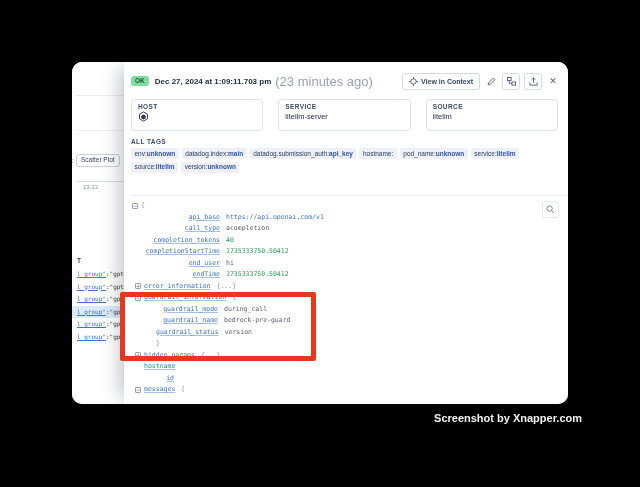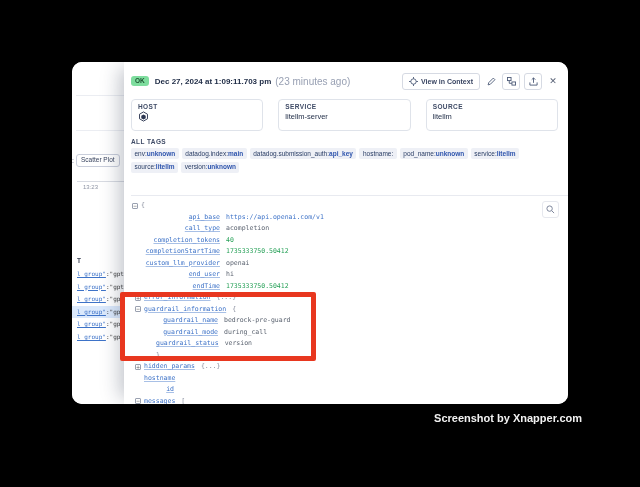--- a/index.html
+++ b/index.html
@@ -24,21 +24,21 @@
   .strip-row.selected{background:#dbe9fc;}
   .strip-row .lnk{color:#3e73c8;text-decoration:underline;}
 
   
   .panel{position:absolute;left:52px;top:0;right:0;bottom:0;background:#fff;
     box-shadow:-10px 0 18px -6px rgba(25,35,60,.28);}
   .topbar{position:absolute;left:7px;right:8px;top:9px;height:20px;display:flex;align-items:center;}
   .badge-ok{background:#7edd9e;color:#1b5130;font-size:6.5px;font-weight:bold;border-radius:3px;
     padding:2px 4px;line-height:1;margin-right:6px;}
   .ts{font-size:8px;font-weight:bold;color:#1e2b45;margin-right:4px;white-space:nowrap;}
-  .ago{font-size:10px;color:#98a0b3;white-space:nowrap;}
+  .ago{font-size:13px;color:#98a0b3;white-space:nowrap;}
   .actions{margin-left:auto;display:flex;align-items:center;gap:4px;}
   .btn{display:inline-flex;align-items:center;gap:3px;border:1px solid #d6dae3;border-radius:3px;
     background:#fff;color:#3a4663;font-size:7px;font-weight:600;padding:3px 6px;line-height:1;white-space:nowrap;}
   .icon-btn{display:inline-flex;align-items:center;justify-content:center;width:16px;height:15px;
     border:1px solid #d6dae3;border-radius:3px;background:#fff;}
   .icon-plain{display:inline-flex;align-items:center;justify-content:center;width:14px;height:15px;}
   .close-x{font-size:9px;color:#5a6377;display:inline-flex;align-items:center;justify-content:center;
     width:14px;height:15px;}
 
   .info-boxes{position:absolute;left:7px;right:10px;top:37px;display:flex;gap:15px;}
@@ -215,48 +215,44 @@
             </div>
             <div class="json-row ind1 g1 v-number">
               <span class="k">completion_tokens</span>
               <span class="v">40</span>
             </div>
             <div class="json-row ind1 g1 v-number">
               <span class="k">completionStartTime</span>
               <span class="v">1735333750.50412</span>
             </div>
             <div class="json-row ind1 g1 v-string">
-              <span class="k">custom_llm_provider</span>
-              <span class="v">openai</span>
-            </div>
-            <div class="json-row ind1 g1 v-string">
               <span class="k">end_user</span>
               <span class="v">hi</span>
             </div>
             <div class="json-row ind1 g1 v-number">
               <span class="k">endTime</span>
               <span class="v">1735333750.50412</span>
             </div>
             <div class="json-row ind1 v-collapsed has-toggle">
               <span class="toggle">+</span>
               <span class="k">error_information</span>
               <span class="v">{...}</span>
             </div>
             <div class="json-row ind1 v-open has-toggle">
               <span class="toggle">−</span>
               <span class="k">guardrail_information</span>
               <span class="v">{</span>
             </div>
             <div class="json-row ind2 g2 v-string">
+              <span class="k">guardrail_mode</span>
+              <span class="v">during_call</span>
+            </div>
+            <div class="json-row ind2 g2 v-string">
               <span class="k">guardrail_name</span>
               <span class="v">bedrock-pre-guard</span>
-            </div>
-            <div class="json-row ind2 g2 v-string">
-              <span class="k">guardrail_mode</span>
-              <span class="v">during_call</span>
             </div>
             <div class="json-row ind2 g2 v-string">
               <span class="k">guardrail_status</span>
               <span class="v">version</span>
             </div>
             <div class="json-row ind2 v-brace">
               <span class="v">}</span>
             </div>
             <div class="json-row ind1 v-collapsed has-toggle">
               <span class="toggle">+</span>

